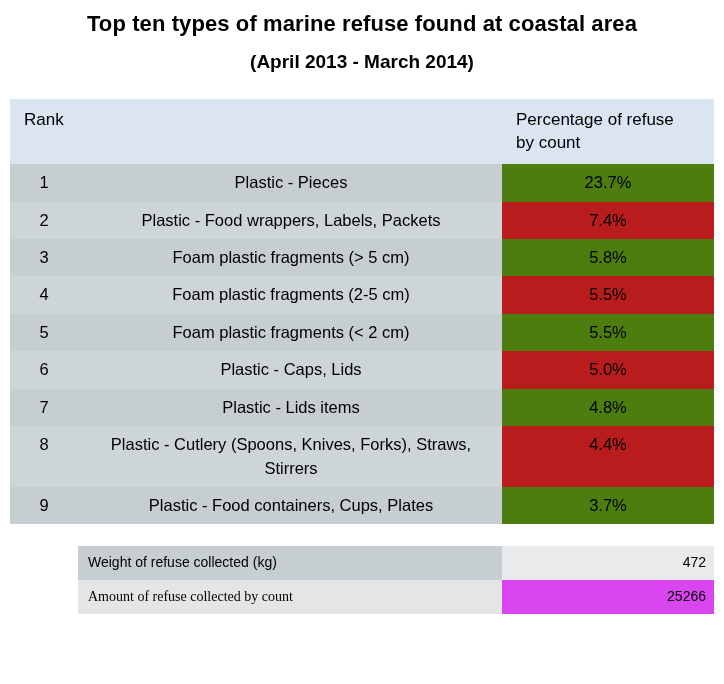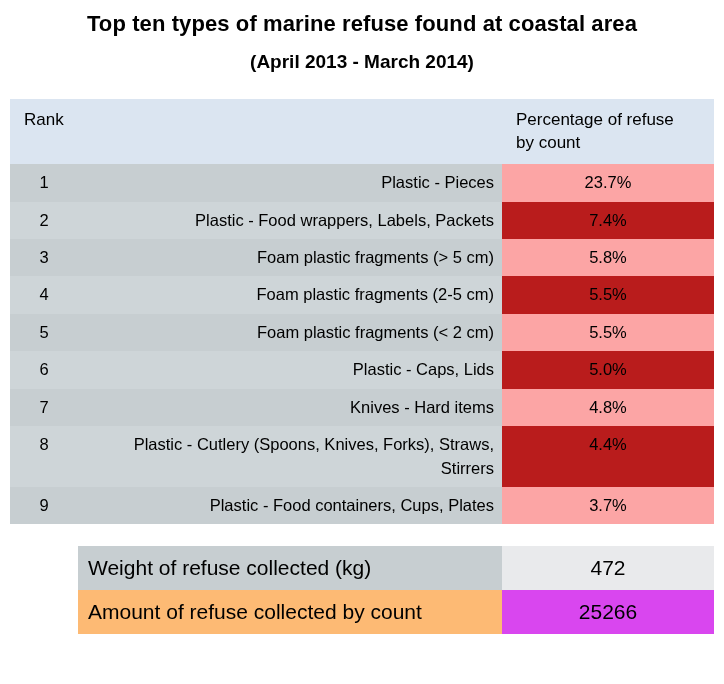--- a/index.html
+++ b/index.html
@@ -73,64 +73,64 @@
     padding: 7px 8px;
     line-height: 1.42;
     vertical-align: top;
     border: none;
   }
   .main-table tbody td.rank {
     text-align: center;
     background: #c7ced1;
   }
   .main-table tbody td.desc {
-    text-align: right;
+    text-align: center;
     padding-left: 10px;
     background: #c7ced1;
   }
   .main-table tbody td.pct {
     text-align: center;
-    background: #fca5a5;
+    background: #4d7c0f;
   }
   .main-table tbody tr.alt td.rank,
   .main-table tbody tr.alt td.desc {
     background: #ced5d8;
   }
   .main-table tbody tr.alt td.pct {
     background: #b91c1c;
   }
 
   .summary-table {
     margin-top: 22px;
     margin-left: 10px;
     width: 704px;
   }
   .summary-table col.c-rank { width: 68px; }
   .summary-table col.c-desc { width: 424px; }
   .summary-table col.c-pct  { width: 212px; }
   .summary-table td {
-    font-size: 21px;
+    font-size: 14px;
     padding: 7px 8px;
     line-height: 1.42;
     vertical-align: top;
     border: none;
   }
   .summary-table td.blank {
     background: #ffffff;
   }
   .summary-table td.desc {
     text-align: left;
     padding-left: 10px;
     background: #c7ced1;
   }
   .summary-table td.val {
-    text-align: center;
+    text-align: right;
     background: #e9eaec;
   }
-  .summary-table tr.alt td.desc { background: #fdba74; }
+  .summary-table tr.alt td.desc { background: #e5e5e5; font-family: Liberation Serif, serif; }
   .summary-table tr.alt td.val  { background: #d946ef; }
 </style>
 </head>
 <body>
 
 <div class="page">
 
   <div class="title-block">
     <div class="title-main">Top ten types of marine refuse found at coastal area</div>
     <div class="title-sub">(April 2013 - March 2014)</div>
@@ -178,21 +178,21 @@
         <td class="desc">Foam plastic fragments (&lt; 2 cm)</td>
         <td class="pct">5.5%</td>
       </tr>
       <tr class="alt">
         <td class="rank">6</td>
         <td class="desc">Plastic - Caps, Lids</td>
         <td class="pct">5.0%</td>
       </tr>
       <tr>
         <td class="rank">7</td>
-        <td class="desc">Knives - Hard items</td>
+        <td class="desc">Plastic - Lids items</td>
         <td class="pct">4.8%</td>
       </tr>
       <tr class="alt">
         <td class="rank">8</td>
         <td class="desc">Plastic - Cutlery (Spoons, Knives, Forks), Straws, Stirrers</td>
         <td class="pct">4.4%</td>
       </tr>
       <tr>
         <td class="rank">9</td>
         <td class="desc">Plastic - Food containers, Cups, Plates</td>

